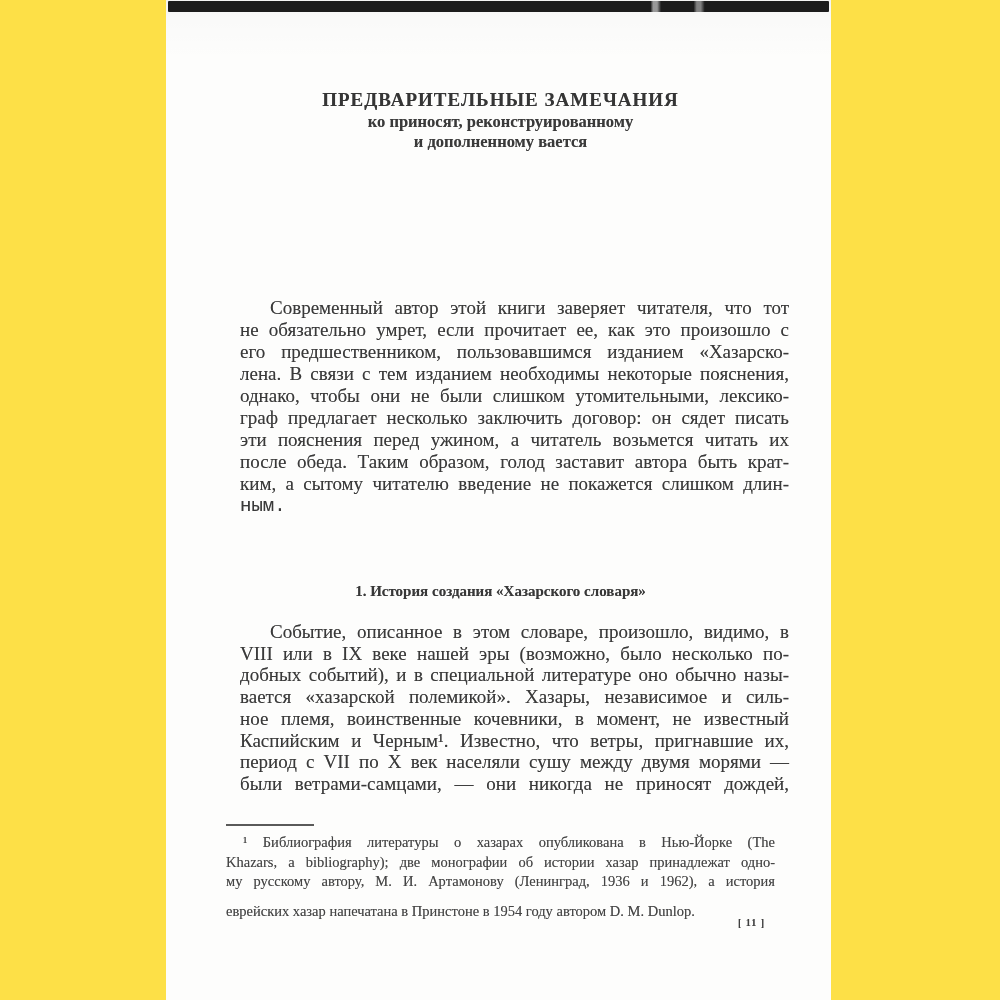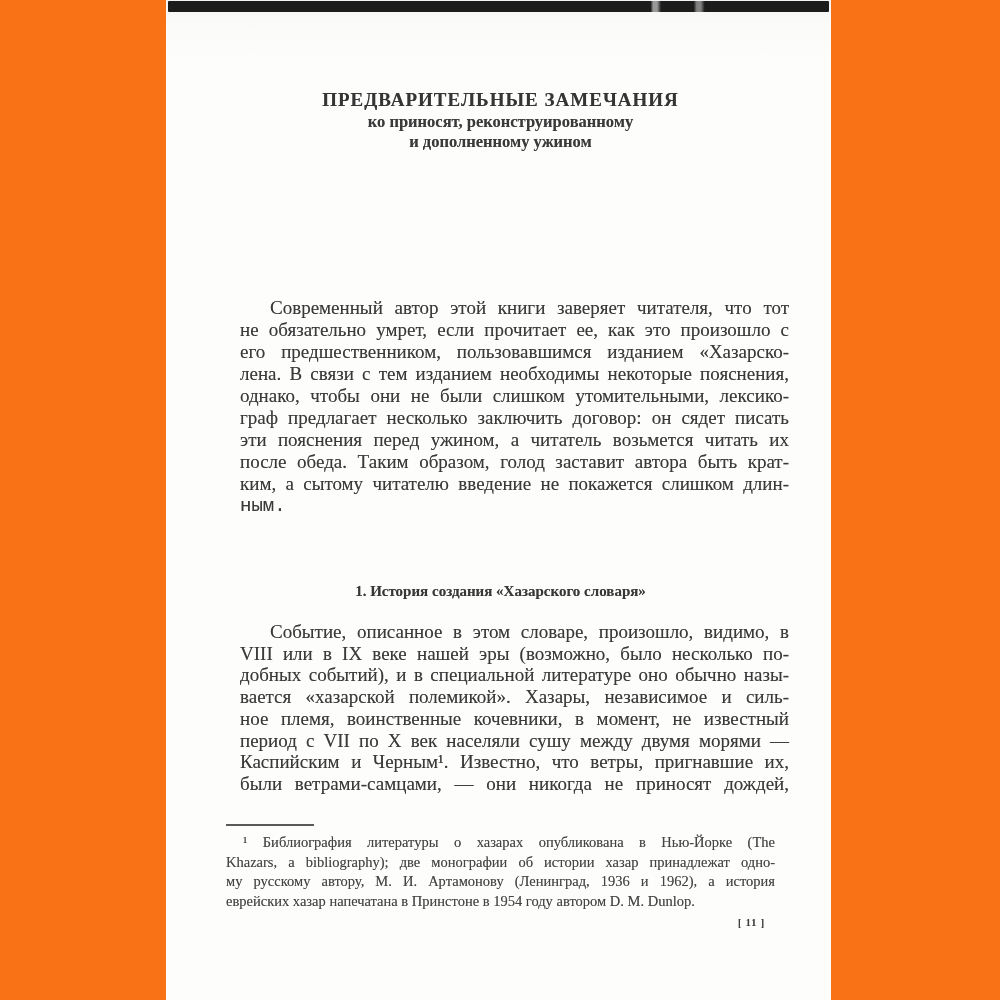--- a/index.html
+++ b/index.html
@@ -6,21 +6,21 @@
   body {
     width:1000px; height:1000px;
     background:#ffffff;
     font-family:"Liberation Serif","DejaVu Serif",serif;
     color:#3a3a3a;
     overflow:hidden;
   }
   .photo {
     position:relative;
     width:1000px; height:1000px;
-    background:#f97316;
+    background:#fde047;
     overflow:hidden;
   }
   
   .paper {
     position:absolute;
     left:166px; top:0;
     width:665px; height:1000px;
     background:linear-gradient(180deg, rgba(0,0,0,0.04) 0px, rgba(0,0,0,0.012) 22px, rgba(0,0,0,0) 60px), #fdfdfc;
   }
   
@@ -95,21 +95,21 @@
     width:549px;
     font-size:14.5px;
     color:#454545;
   }
   .fline {
     text-align:justify;
     text-align-last:justify;
     line-height:19.5px;
   }
   .fline.indent { text-indent:17px; }
-  .fline.last { text-align-last:left; }
+  .fline.last { text-align-last:left;margin-top:10px; }
   .page-number {
     position:absolute;
     left:216px; top:917px;
     width:549px;
     text-align:right;
     font-size:10px;
     font-weight:bold;
     letter-spacing:1px;
     color:#3f3f3f;
   }
@@ -122,21 +122,21 @@
 
   <div class="paper"></div>
 
   <div class="top-edge"></div>
 
   <div class="title-block soft">
     <div class="title">ПРЕДВАРИТЕЛЬНЫЕ ЗАМЕЧАНИЯ</div>
     <div>
 
     <div class="subtitle-line">ко приносят, реконструированному</div>
-        <div class="subtitle-line">и дополненному ужином</div>
+        <div class="subtitle-line">и дополненному вается</div>
       </div>
   </div>
 
   <div class="para para-1 soft">
 
   <div class="line indent">Современный автор этой книги заверяет читателя, что тот</div>
       <div class="line">не обязательно умрет, если прочитает ее, как это произошло с</div>
       <div class="line">его предшественником, пользовавшимся изданием «Хазарско-</div>
       <div class="line">лена. В связи с тем изданием необходимы некоторые пояснения,</div>
       <div class="line">однако, чтобы они не были слишком утомительными, лексико-</div>
@@ -149,22 +149,22 @@
 
   <div class="section-heading soft">1. История создания «Хазарского словаря»</div>
 
   <div class="para para-2 soft">
 
   <div class="line indent">Событие, описанное в этом словаре, произошло, видимо, в</div>
       <div class="line">VIII или в IX веке нашей эры (возможно, было несколько по-</div>
       <div class="line">добных событий), и в специальной литературе оно обычно назы-</div>
       <div class="line">вается «хазарской полемикой». Хазары, независимое и силь-</div>
       <div class="line">ное племя, воинственные кочевники, в момент, не известный</div>
+      <div class="line">Каспийским и Черным¹. Известно, что ветры, пригнавшие их,</div>
       <div class="line">период с VII по X век населяли сушу между двумя морями —</div>
-      <div class="line">Каспийским и Черным¹. Известно, что ветры, пригнавшие их,</div>
       <div class="line">были ветрами-самцами, — они никогда не приносят дождей,</div>
     </div>
 
   <div class="footnote-rule"></div>
 
   <div class="footnote soft">
 
   <div class="fline indent">¹ Библиография литературы о хазарах опубликована в Нью-Йорке (The</div>
       <div class="fline">Khazars, a bibliography); две монографии об истории хазар принадлежат одно-</div>
       <div class="fline">му русскому автору, М. И. Артамонову (Ленинград, 1936 и 1962), а история</div>

